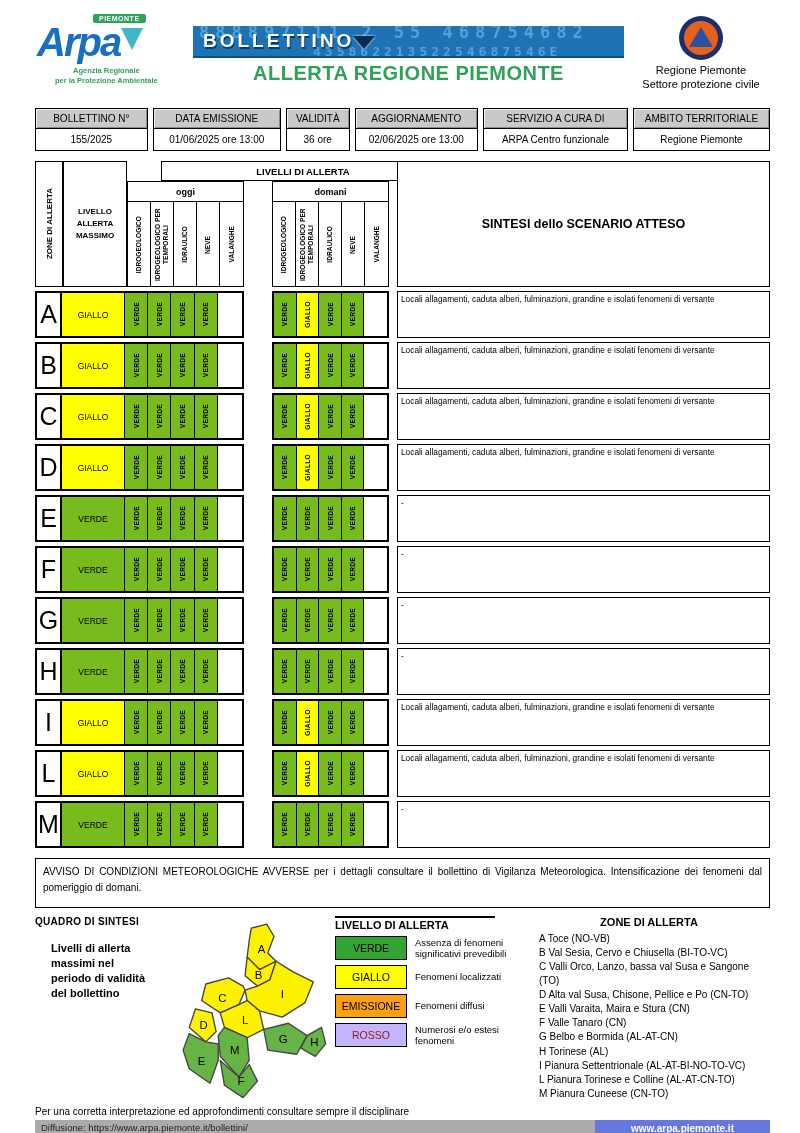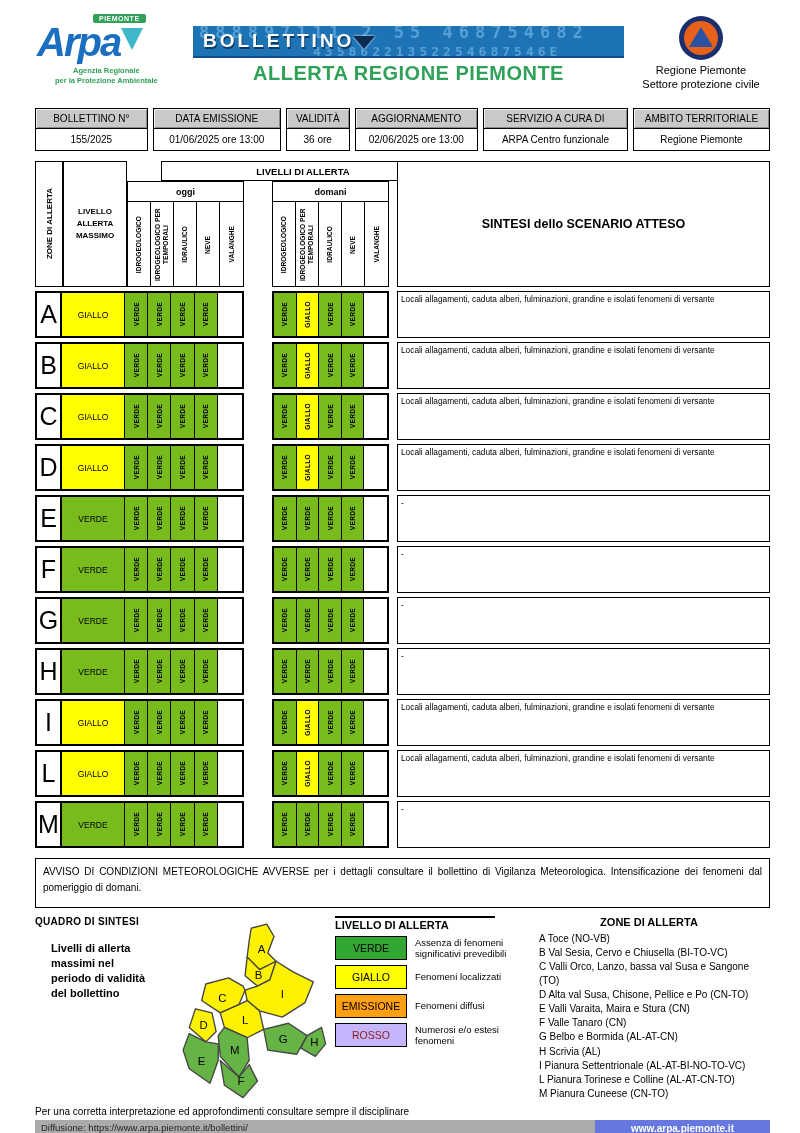--- a/index.html
+++ b/index.html
@@ -670,21 +670,21 @@
     <div class="zones">
       <div class="zones-title">ZONE DI ALLERTA</div>
       <div class="zones-list" id="zones-list">
           <div class="zone-item">A Toce (NO-VB)</div>
           <div class="zone-item">B Val Sesia, Cervo e Chiusella (BI-TO-VC)</div>
           <div class="zone-item">C Valli Orco, Lanzo, bassa val Susa e Sangone (TO)</div>
           <div class="zone-item">D Alta val Susa, Chisone, Pellice e Po (CN-TO)</div>
           <div class="zone-item">E Valli Varaita, Maira e Stura (CN)</div>
           <div class="zone-item">F Valle Tanaro (CN)</div>
           <div class="zone-item">G Belbo e Bormida (AL-AT-CN)</div>
-          <div class="zone-item">H Scrivia (AL)</div>
+          <div class="zone-item">H Torinese (AL)</div>
           <div class="zone-item">I Pianura Settentrionale (AL-AT-BI-NO-TO-VC)</div>
           <div class="zone-item">L Pianura Torinese e Colline (AL-AT-CN-TO)</div>
           <div class="zone-item">M Pianura Cuneese (CN-TO)</div>
         </div>
     </div>
   </div>
 
   <div class="disclaimer">Per una corretta interpretazione ed approfondimenti consultare sempre il disciplinare</div>
 
   <div class="footer-bar">

